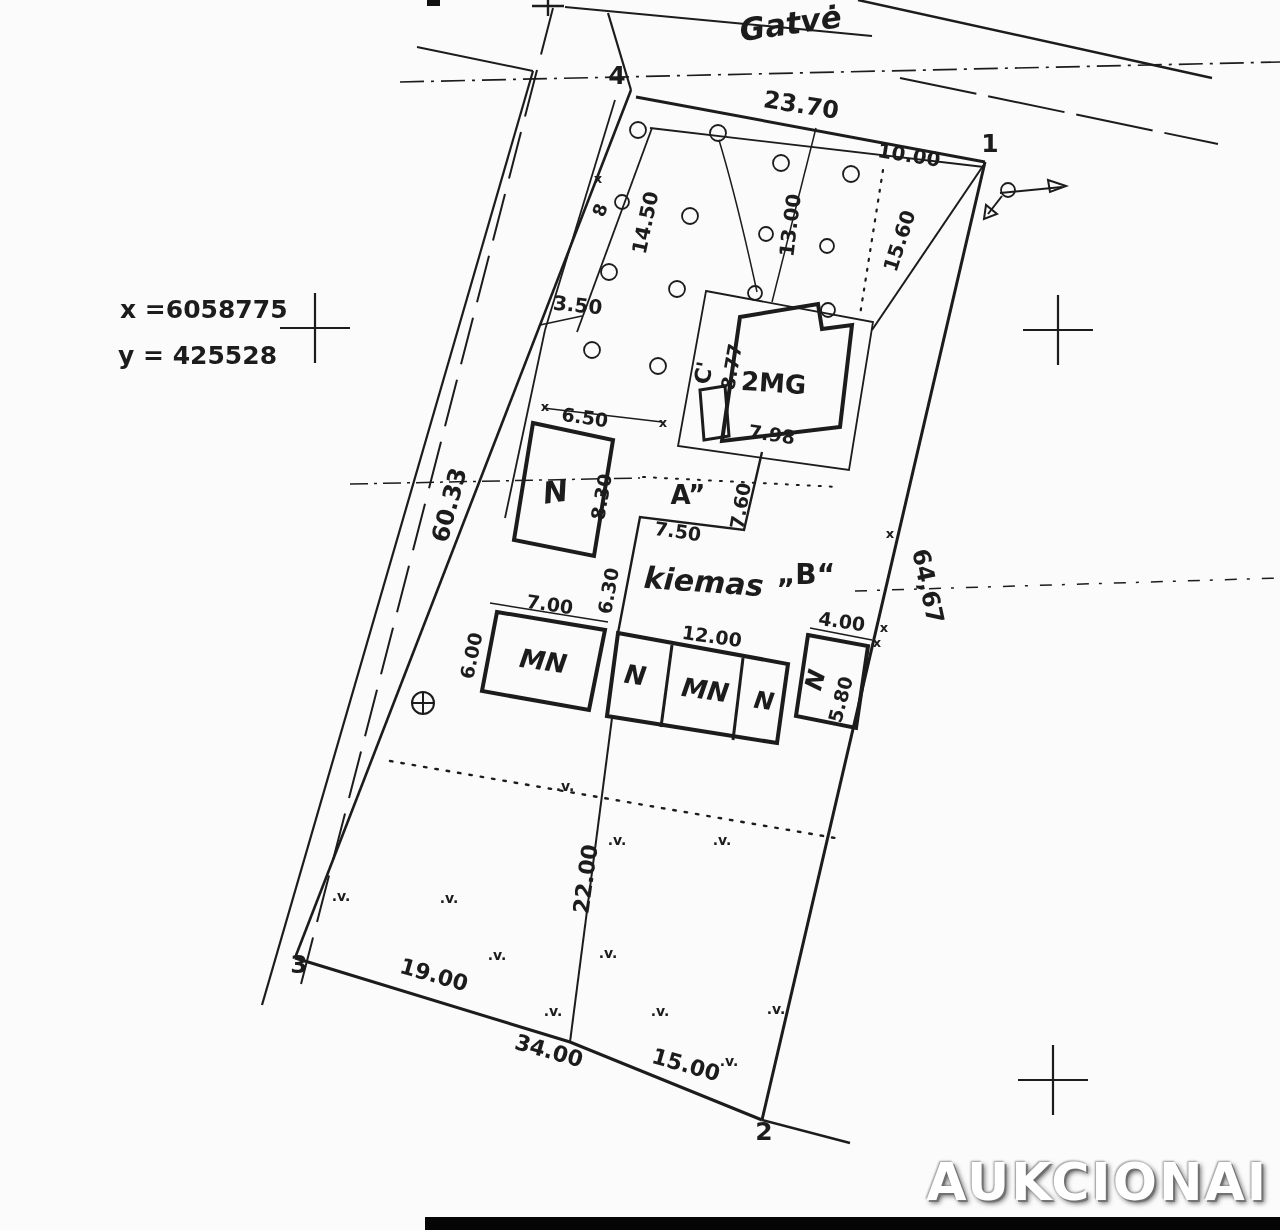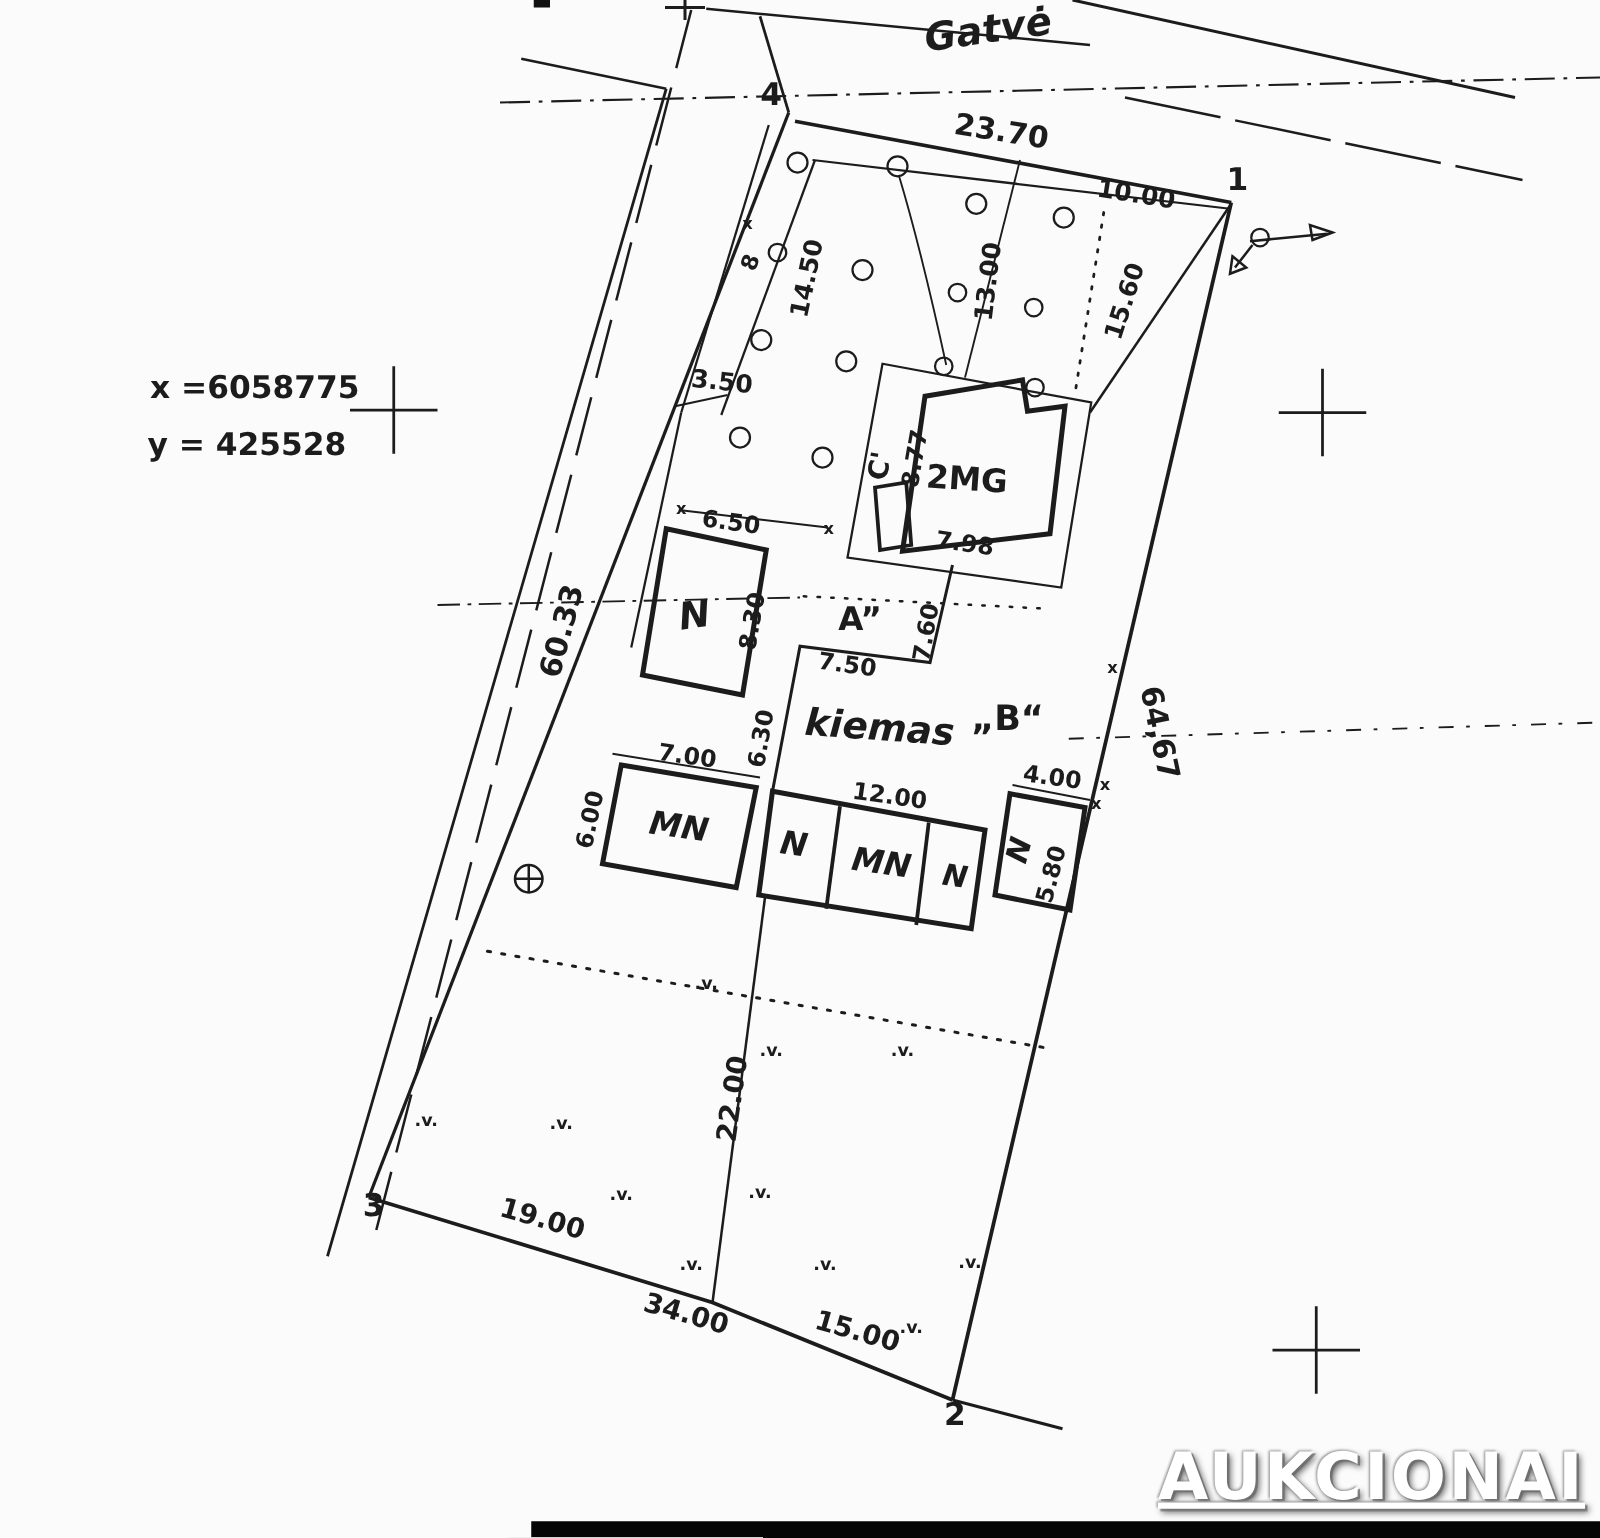--- a/index.html
+++ b/index.html
@@ -9,21 +9,21 @@
   }
   svg{position:absolute;left:0;top:0;}
   svg path, svg polygon, svg circle, svg line{fill:none;stroke:#1c1c1c;}
   .wm{
     position:absolute;right:12px;color:#ffffff;font-weight:bold;
     font-family:"DejaVu Sans",sans-serif;letter-spacing:2px;
     text-shadow:3px 3px 5px #6a6a6a,-1px -1px 2px #9a9a9a,2px 2px 0 #8f8f8f;
     white-space:nowrap;line-height:1;
   }
   #wm1{top:1100px;font-size:52px;}
-  #wm2{top:1156px;font-size:52px;text-decoration:underline;}
+  #wm2{top:1156px;font-size:52px;}
   #bottombar{position:absolute;left:425px;right:0;bottom:0;height:13px;background:#050505;}
   #topmark{position:absolute;left:427px;top:0;width:13px;height:6px;background:#111;}
   text{fill:#1c1c1c;stroke:none;}
 </style>
 </head>
 <body>
 
 <div id="canvas">
 
   <svg width="1280" height="1230" viewBox="0 0 1280 1230">

